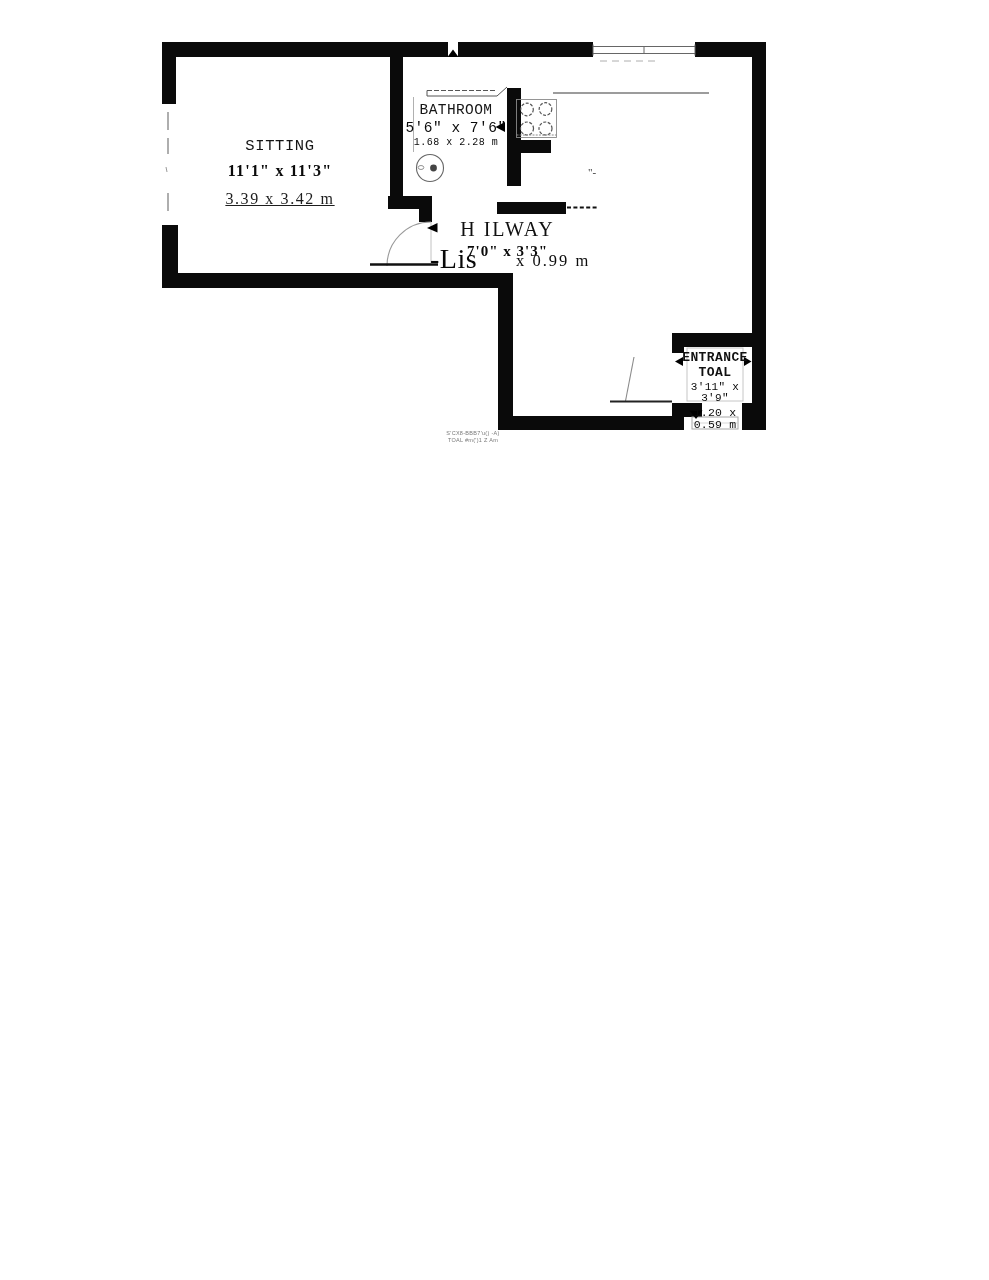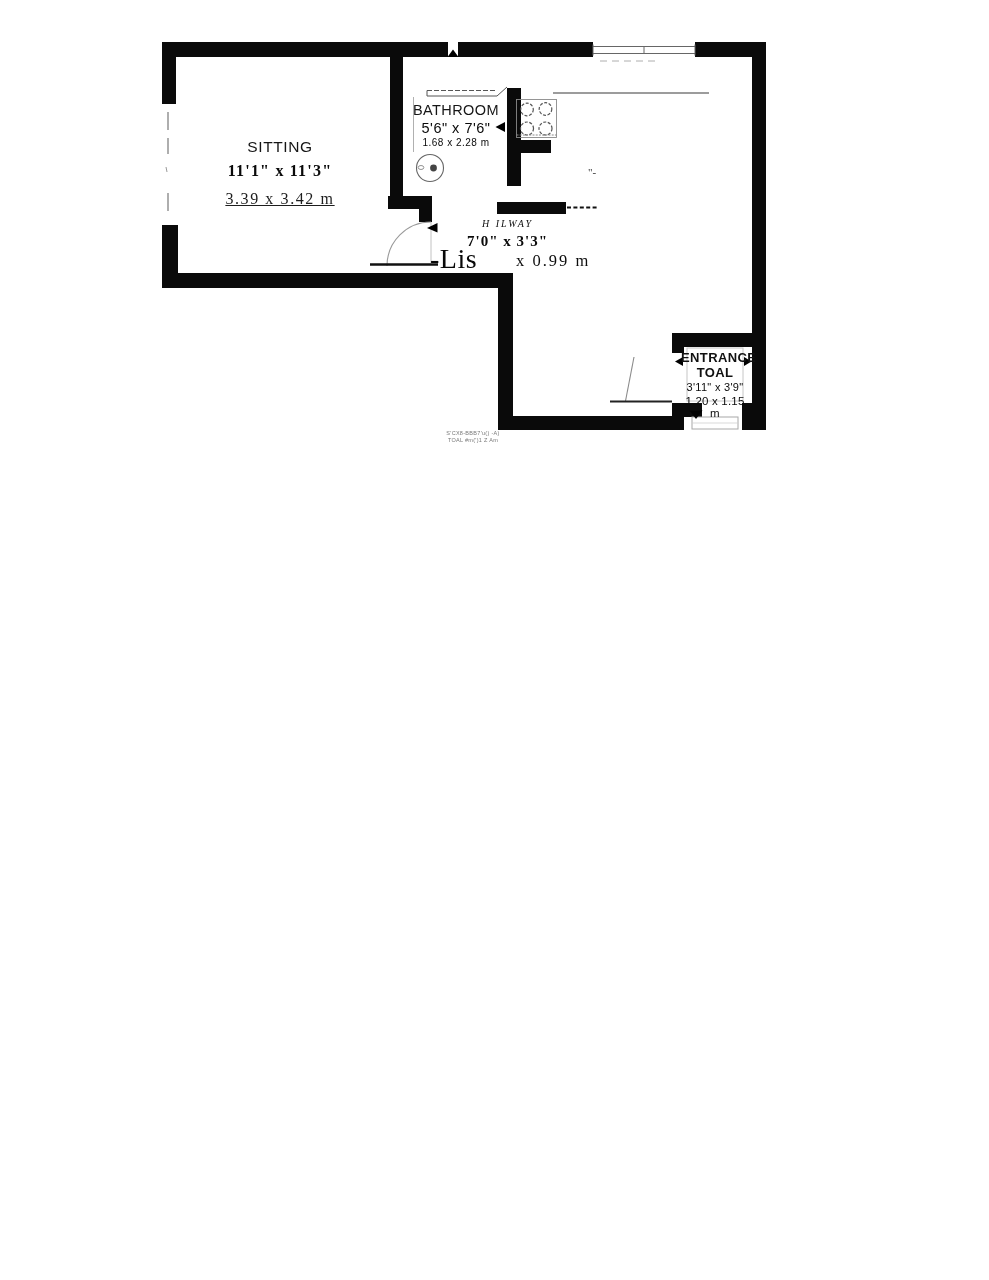--- a/index.html
+++ b/index.html
@@ -2,38 +2,38 @@
 <html><head>
 <meta charset="utf-8">
 <style>
   html,body{margin:0;padding:0;background:#ffffff;}
   #canvas{
     position:relative;width:989px;height:1280px;background:#ffffff;overflow:hidden;
     font-family:"Liberation Serif", serif;color:#0a0a0a;
   }
   .wall{position:absolute;background:#0a0a0a;}
   .lbl{position:absolute;text-align:center;line-height:1;}
-  .sans{font-family:Liberation Sans, sans-serif;}
+  .sans{font-family:Liberation Mono, monospace;}
   .serif{font-family:"Liberation Serif", serif;}
   svg.overlay{position:absolute;left:0;top:0;}
 
   
   .bedroom-name{font-size:15.5px;letter-spacing:.6px;color:#151515;}
   .bedroom-imp{font-size:16px;font-weight:bold;letter-spacing:1.2px;margin-top:8px;}
   .bedroom-met{font-size:16px;letter-spacing:1.6px;margin-top:12px;color:#1d1d1d;text-decoration:underline;}
   
   .bath-name{font-size:14.5px;letter-spacing:.4px;color:#161616;}
   .bath-imp{font-size:14.5px;margin-top:3px;letter-spacing:.5px;}
   .bath-met{font-size:10px;margin-top:3px;letter-spacing:.5px;}
   
   .kit-line{font-size:15px;letter-spacing:1.2px;color:#101010;}
   .kit-imp{font-size:15.5px;font-weight:bold;margin-top:4px;letter-spacing:1px;font-family:"Liberation Sans",sans-serif;}
   .kit-met{font-size:15px;margin-top:5px;font-family:"Liberation Sans",sans-serif;letter-spacing:.4px;}
   
-  .hall-name{font-size:10px;letter-spacing:2px;color:#101010;font-style:italic;}
+  .hall-name{font-size:20px;letter-spacing:2px;color:#101010;}
   .hall-imp{font-size:15px;font-weight:bold;margin-top:5px;letter-spacing:1px;}
   .hall-lis{position:absolute;left:430px;top:243px;font-size:28px;letter-spacing:.5px;color:#080808;}
   .hall-met{position:absolute;left:516px;top:251px;font-size:16.5px;letter-spacing:2px;color:#0d0d0d;}
   
   .sit-name{font-size:15.5px;letter-spacing:.6px;color:#101010;}
   .sit-imp{font-size:15.5px;font-weight:bold;margin-top:4px;letter-spacing:1.5px;}
   .sit-met{font-size:15.5px;font-weight:bold;margin-top:4px;letter-spacing:1px;}
   .sit-artifact{font-weight:400;color:#3a3a3a;font-size:14.5px;letter-spacing:0;}
   
   .ent-line{font-size:13px;font-weight:600;letter-spacing:.4px;color:#111;}
@@ -168,21 +168,21 @@
     <div class="hall-imp serif">7'0" x 3'3"</div>
   </div>
   <span class="hall-lis serif">-Lis</span>
   <span class="hall-met serif">x 0.99  m</span>
 
 
   <div class="lbl sans" style="left:681px;top:351px;width:68px;">
     <div class="ent-line">ENTRANCE</div>
     <div class="ent-line" style="margin-top:2px;">TOAL</div>
     <div class="ent-imp">3'11" x 3'9"</div>
-    <div class="ent-met">1.20 x 1.15 m</div>
+    <div class="ent-met">1.20 x 0.59 m</div>
   </div>
 
   <div class="footer-note">
     <div>S'CX8-BBB7'u() -A)</div>
     <div>TOAL #m(')1 Z Am</div>
   </div>
 
 </div>
 
 </body></html>

